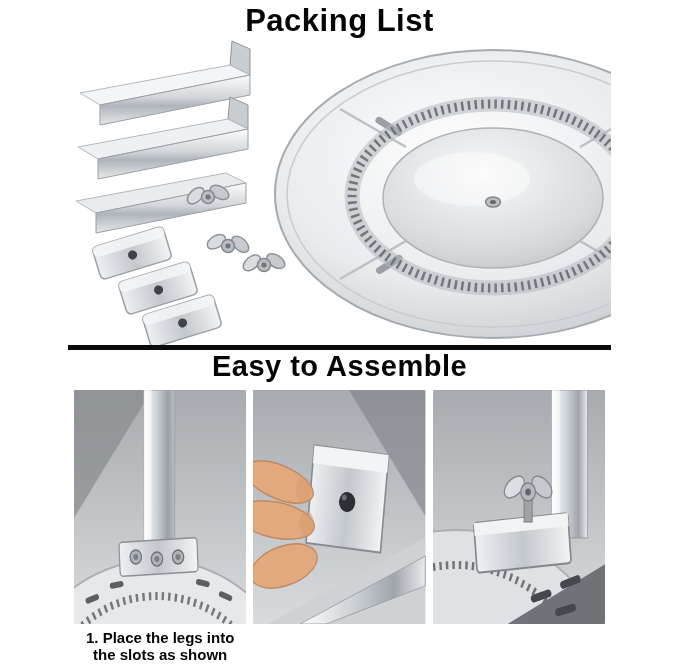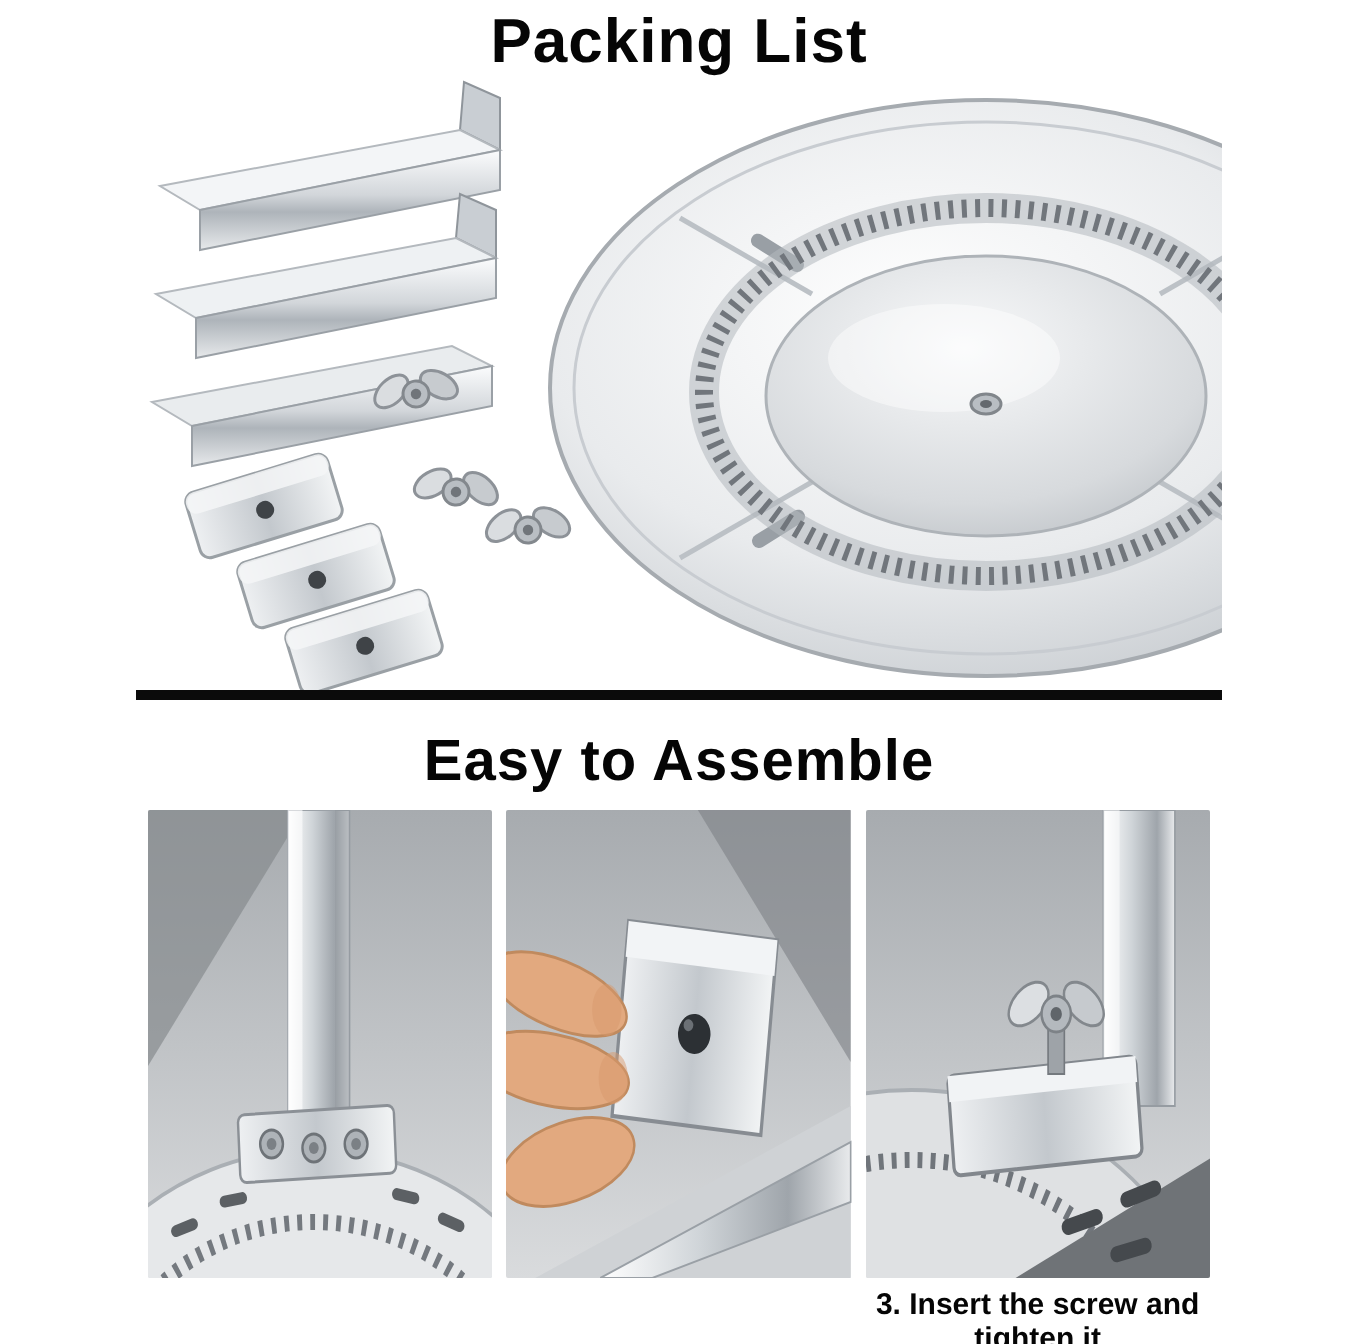--- a/index.html
+++ b/index.html
@@ -13,21 +13,21 @@
     color:#000;
   }
   .section-title{
     margin:0;
     text-align:center;
     font-weight:800;
     color:#050505;
     letter-spacing:.5px;
   }
   h1.section-title{font-size:31px;line-height:36px;padding-top:3px;}
-  h2.section-title{font-size:29px;line-height:33px;padding-top:15px;}
+  h2.section-title{font-size:29px;line-height:33px;padding-top:0;}
   .packing-visual{width:679px;height:306px;display:block;}
   .divider{width:679px;height:5px;background:#0b0b0b;}
   .steps{
     display:grid;
     grid-template-columns:1fr 1fr 1fr;
     gap:7px;
     padding:7px 6px 0 6px;
   }
   .step-photo{width:100%;height:234px;display:block;border-radius:1px;}
   .step-caption{
@@ -205,20 +205,21 @@
               <circle cx="102" cy="169" r="7"></circle>
               <circle cx="128" cy="167" r="7"></circle>
             </g>
             <g fill="#7b8085">
               <circle cx="76" cy="167" r="3"></circle>
               <circle cx="102" cy="169" r="3"></circle>
               <circle cx="128" cy="167" r="3"></circle>
             </g>
           </g>
         </svg>
+        <figcaption class="step-caption">1. Place the legs into the slots as shown</figcaption>
       </figure>
 
       <figure style="margin:0">
         <svg class="step-photo" viewBox="0 0 212 234" preserveAspectRatio="none" aria-hidden="true">
           <rect width="212" height="234" fill="url(#bgG)"></rect>
           <polygon points="212,0 212,126 118,0" fill="#7d8185" opacity="0.6"></polygon>
 
           <g>
             <polygon points="18,234 212,148 212,234" fill="#cfd2d5"></polygon>
             <polygon points="58,234 212,166 212,196 90,234" fill="url(#legV)" stroke="#9aa0a6" stroke-width="1"></polygon>
@@ -274,19 +275,18 @@
           <g>
             <rect x="112" y="106" width="10" height="26" fill="#9ea3a8" stroke="#74797e" stroke-width="1"></rect>
             <g transform="translate(117,102)">
               <ellipse cx="-17" cy="-5" rx="14" ry="8.5" transform="rotate(-38 -17 -5)" fill="#dcdfe2" stroke="#83888d" stroke-width="1.5"></ellipse>
               <ellipse cx="17" cy="-5" rx="14" ry="8.5" transform="rotate(38 17 -5)" fill="#c6cace" stroke="#83888d" stroke-width="1.5"></ellipse>
               <circle cx="0" cy="0" r="9" fill="#b4b9be" stroke="#7d8287" stroke-width="1.5"></circle>
               <circle cx="0" cy="0" r="3.5" fill="#60656a"></circle>
             </g>
           </g>
         </svg>
-        <figcaption class="step-caption">3. Insert the screw and tighten it</figcaption>
       </figure>
 
     </div>
   </section>
 
 </div>
 
 </body></html>

